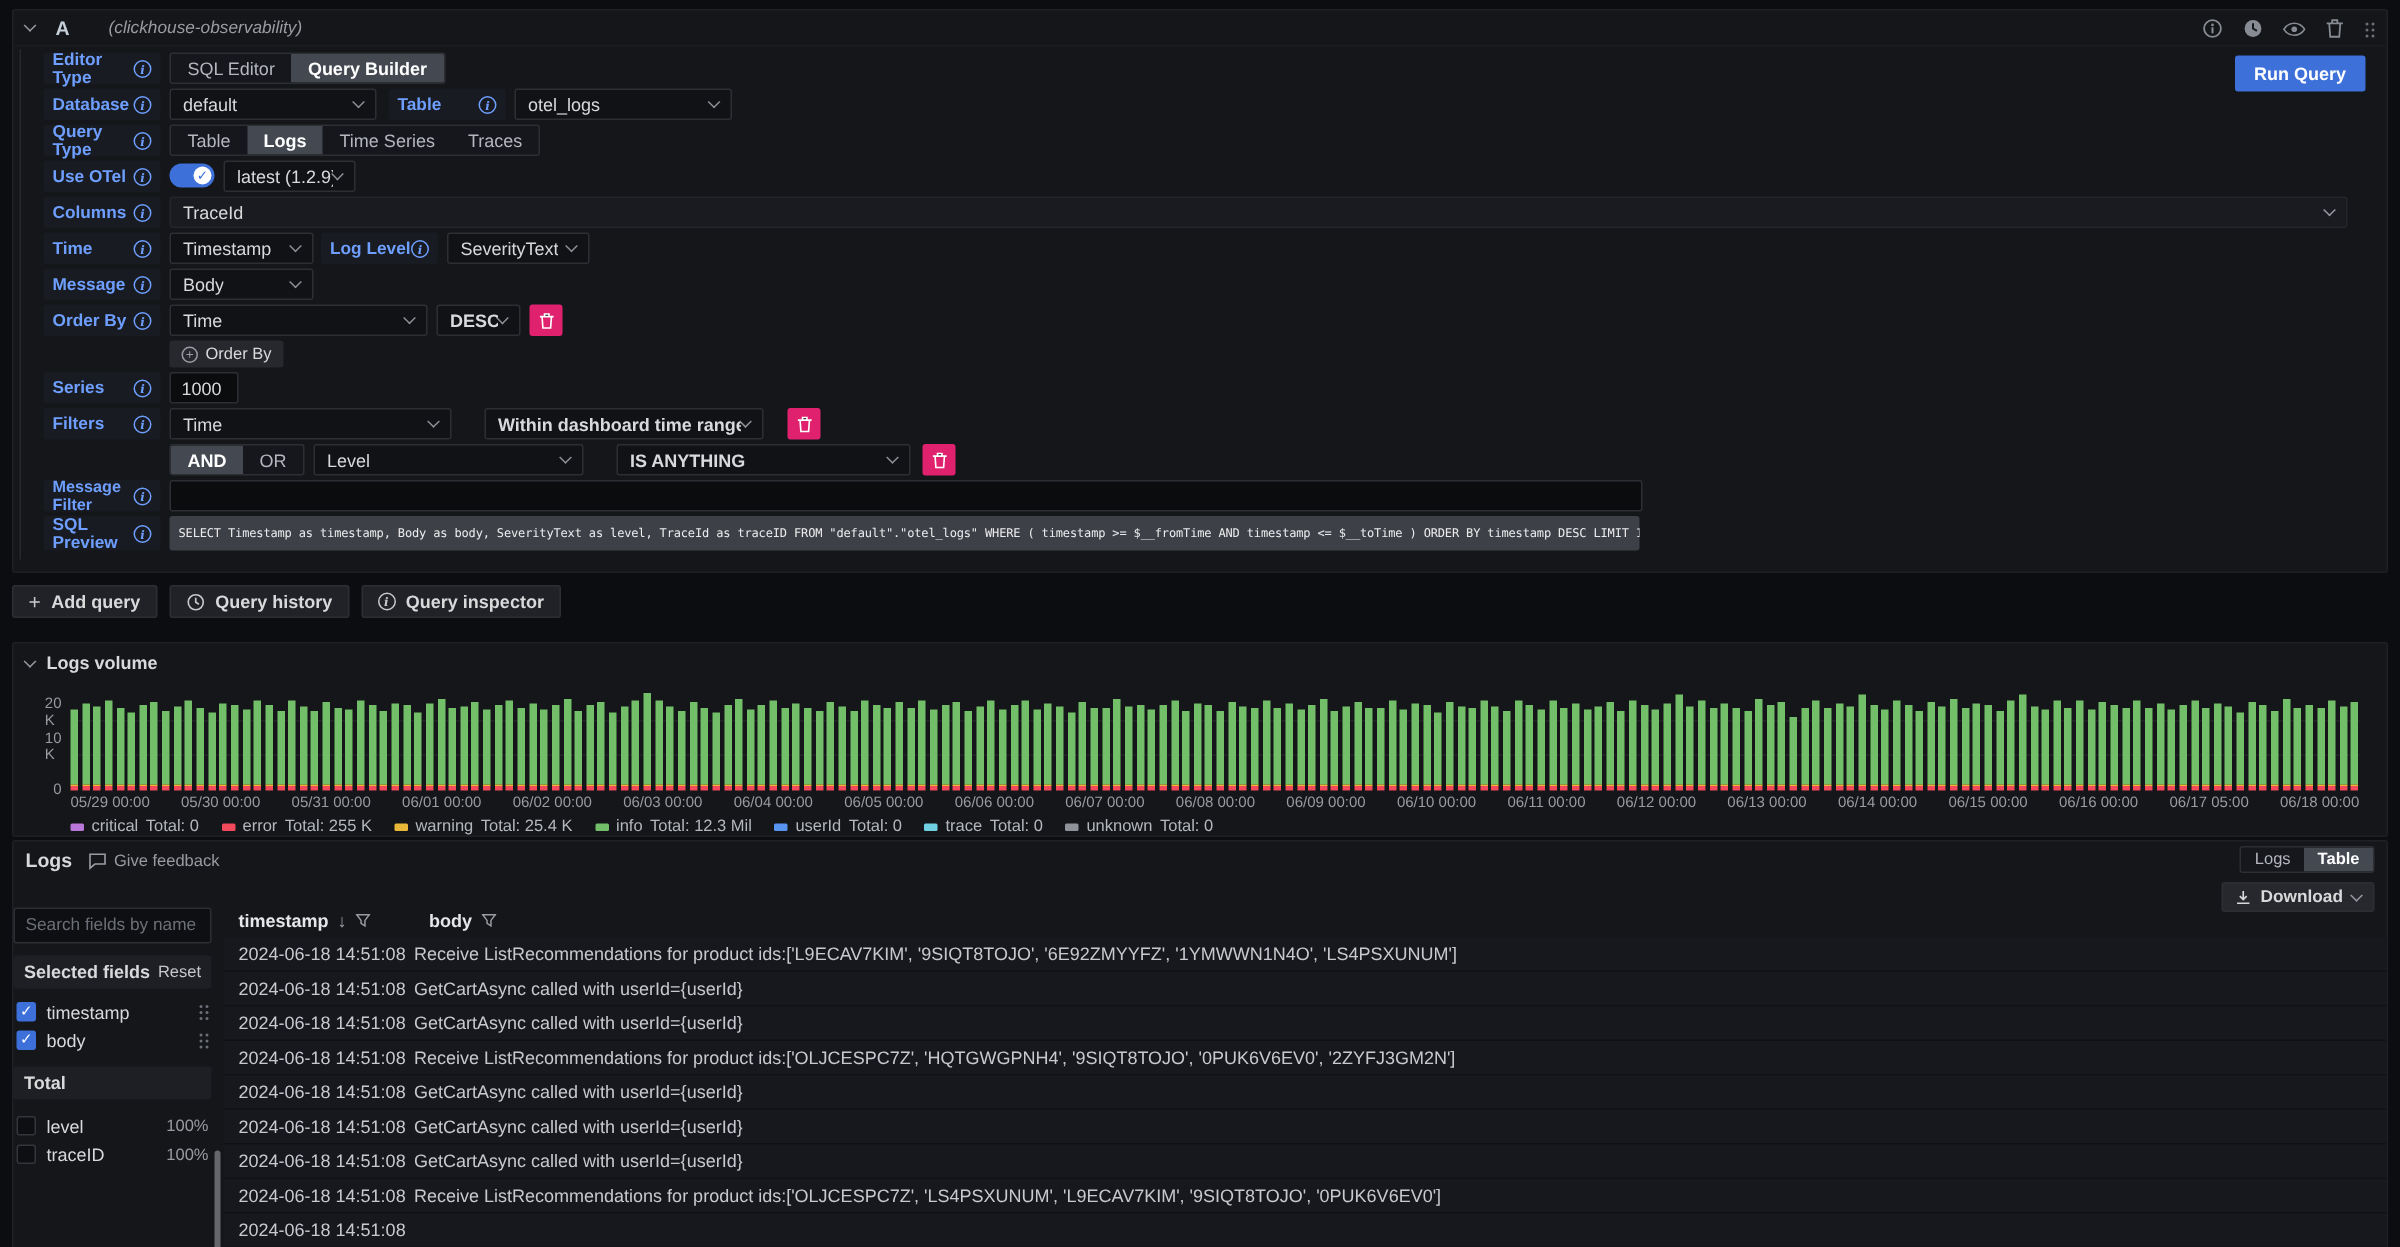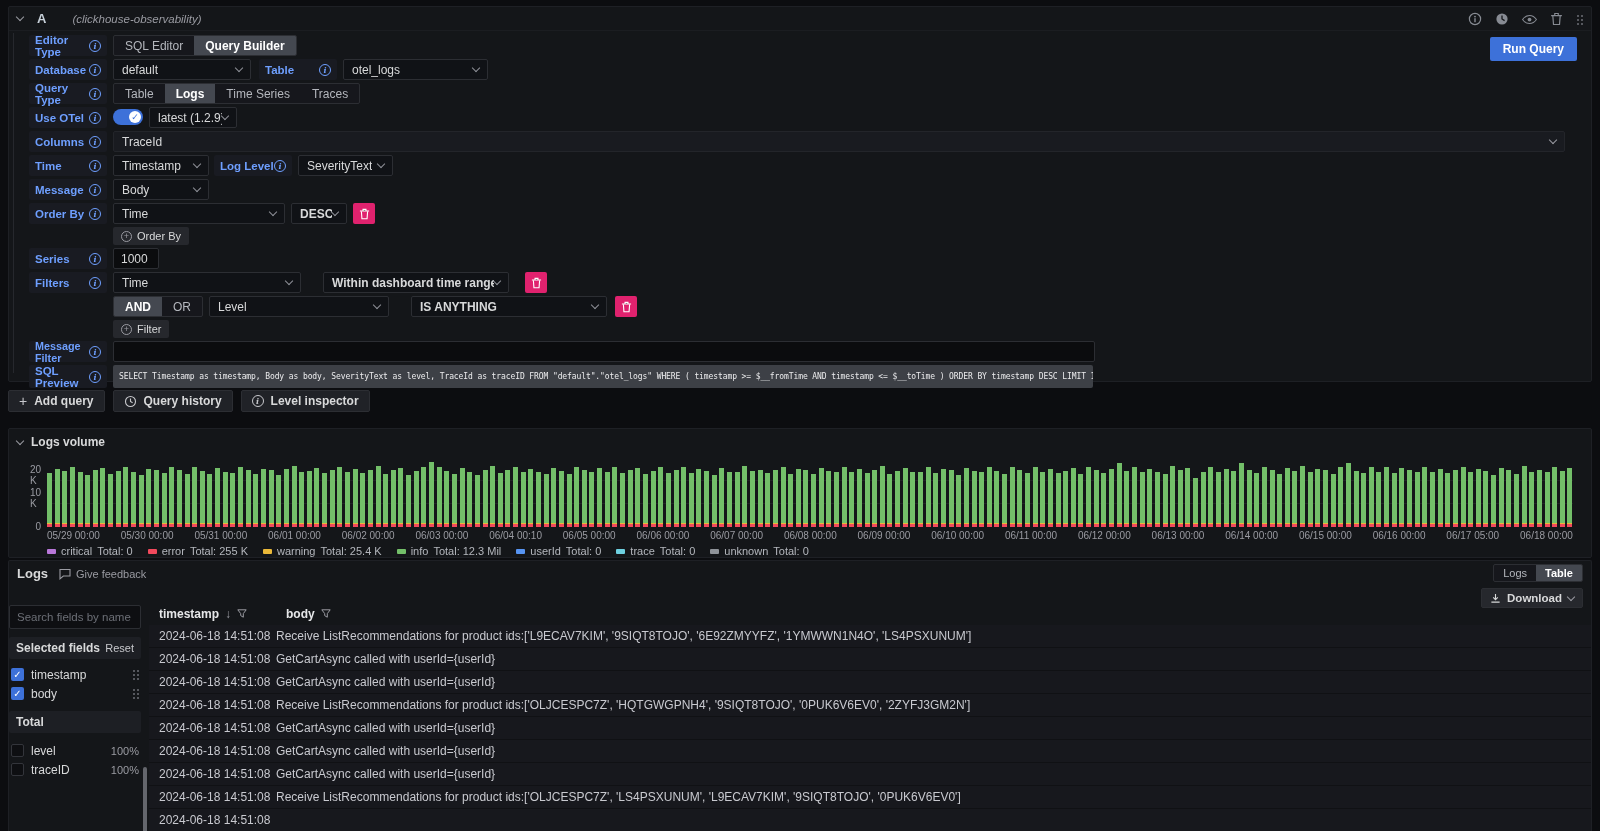--- a/index.html
+++ b/index.html
@@ -324,26 +324,20 @@
           <span class="chev"></span>
         </div>
       <button class="trash gap8">
           <svg class="ic" width="11" height="12" viewBox="0 0 12 13">
             <path fill="none" stroke="#fff" stroke-width="1.2" d="M2.6 3.6l.6 8h5.6l.6-8"></path>
             <path stroke="#fff" stroke-width="1.2" d="M1 3.3h10M4.4 3V1.4h3.2V3"></path>
           </svg>
         </button>
     </div>
 
-    <div class="qrow short">
-      <button class="addbtn">
-          <span class="pcirc"></span>
-          <span>Filter</span>
-        </button>
-    </div>
 
     <div class="qrow">
       <div class="flabel">
           <span style="font-size:10.8px;">Message Filter</span>
           <span class="icirc"></span>
         </div>
       <input class="tinput w982" value="" style="">
     </div>
 
     <div class="qrow" style="height:23px;">
@@ -363,21 +357,21 @@
     </button>
   <button class="fbtn">
       <svg class="ic" width="13" height="13" viewBox="0 0 14 14">
         <circle cx="7" cy="7" r="5.4" fill="none" stroke="#c7c8cc" stroke-width="1.2"></circle>
         <path d="M7 3.8V7l2.3 1.4" stroke="#c7c8cc" stroke-width="1.2" fill="none"></path>
       </svg>
       <span>Query history</span>
     </button>
   <button class="fbtn">
       <span class="icirc" style="border-color:#c7c8cc;color:#c7c8cc;"></span>
-      <span>Level inspector</span>
+      <span>Query inspector</span>
     </button>
 </div>
 
 <div class="panel" id="vpanel">
   <div id="vtitle">
     <span class="chev"></span>
     <span>Logs volume</span>
   </div>
   <div id="vplot">
     <div class="gline" style="bottom:46px;"></div>
@@ -1390,21 +1384,21 @@
         </div>
       </div>
   </div>
   <div id="xticks">
       <span>05/29 00:00</span>
       <span>05/30 00:00</span>
       <span>05/31 00:00</span>
       <span>06/01 00:00</span>
       <span>06/02 00:00</span>
       <span>06/03 00:00</span>
-      <span>06/04 00:10</span>
+      <span>06/04 00:00</span>
       <span>06/05 00:00</span>
       <span>06/06 00:00</span>
       <span>06/07 00:00</span>
       <span>06/08 00:00</span>
       <span>06/09 00:00</span>
       <span>06/10 00:00</span>
       <span>06/11 00:00</span>
       <span>06/12 00:00</span>
       <span>06/13 00:00</span>
       <span>06/14 00:00</span>

